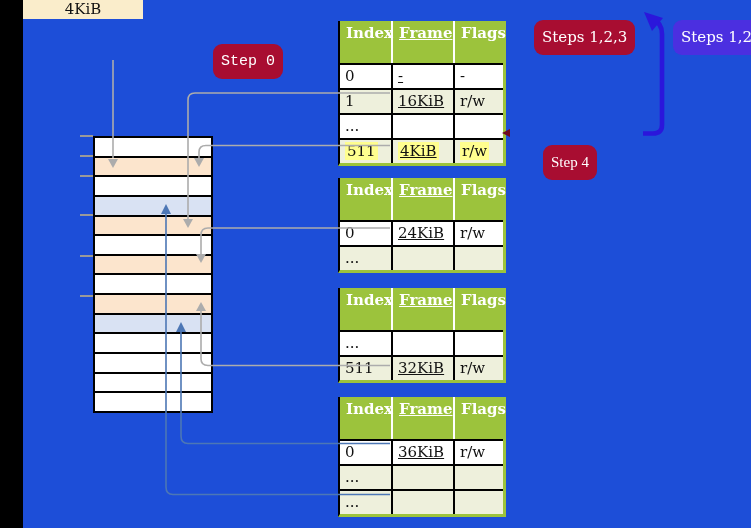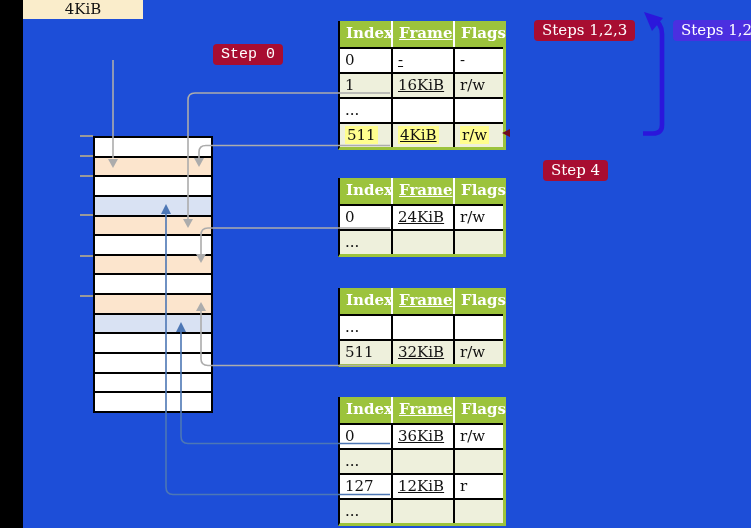--- a/index.html
+++ b/index.html
@@ -8,28 +8,28 @@
     overflow:hidden; font-family:"DejaVu Serif","Liberation Serif",serif;margin-left:23px;
   }
   
   .sizelabel {
     position:absolute; left:0; top:41; width:120px; height:19px;
     background:#faedcb; color:#111; font-size:15px; line-height:19px;
     text-align:center;
   }
   .badge {
     position:absolute; color:#fff; font-size:15px; line-height:17px;
-    padding:2px 8px; border-radius:4px; white-space:nowrap;
+    padding:9px 8px; border-radius:9px; white-space:nowrap;
   }
   .badge.red  { background:#a80d31; }
   .badge.blue { background:#4b2fe0; }
   #badge-step0      { left:190px; top:44px;font-family:Liberation Mono, monospace; }
   #badge-steps123   { left:511px; top:20px; }
   #badge-steps1234  { left:650px; top:20px; }
-  #badge-step4      { left:520px; top:160px; }
+  #badge-step4      { left:520px; top:145px;font-family:Liberation Serif, serif; }
   
   #memcol {
     position:absolute; left:70px; top:136px; width:120px; height:277px;
     border:2px solid #000; box-sizing:border-box;
     display:flex; flex-direction:column;
   }
   #memcol .mrow { flex:1 1 0; border-bottom:2px solid #000; }
   #memcol .mrow:last-child { border-bottom:none; }
   .mem-w { background:#ffffff; }
   .mem-p { background:#fce5cd; }
@@ -39,21 +39,21 @@
     position:absolute; left:315px; width:163px;
     border-left:2px solid #000;
     border-right:3px solid #9cc33c;
     border-bottom:3px solid #9cc33c;
     box-sizing:content-box;
   }
   #table-l4 { top:21px; }
   #table-l3 { top:178px; }
   #table-l2 { top:288px; }
   #table-l1 { top:397px; }
-  .hrow { display:flex; background:#9cc33c; height:26px; box-sizing:border-box; }
+  .hrow { display:flex; background:#9cc33c; height:42px; box-sizing:border-box; }
   .hcell {
     color:#fff; font-weight:bold; font-size:15px; line-height:25px;
     padding-left:6px; box-sizing:border-box; border-right:2px solid #fff;
   }
   .hcell:last-child { border-right:none; }
   .drow { display:flex; height:25px; box-sizing:border-box; border-top:2px solid #000; background:#fff; }
   .drow.alt { background:#eef0dc; }
   .dcell {
     font-size:15px; line-height:22px; color:#111; padding-left:5px;
     box-sizing:border-box; border-right:2px solid #000; overflow:hidden;
@@ -164,25 +164,20 @@
     </div>
     <div class="drow">
       <div class="dcell c-index">0</div>
       <div class="dcell c-frame">36KiB</div>
       <div class="dcell c-flags">r/w</div>
     </div>
     <div class="drow alt">
       <div class="dcell c-index">...</div>
       <div class="dcell c-frame"></div>
       <div class="dcell c-flags"></div>
-    </div>
-    <div class="drow">
-      <div class="dcell c-index">127</div>
-      <div class="dcell c-frame">12KiB</div>
-      <div class="dcell c-flags">r</div>
     </div>
     <div class="drow alt">
       <div class="dcell c-index">...</div>
       <div class="dcell c-frame"></div>
       <div class="dcell c-flags"></div>
     </div>
   </div>
 
   <svg id="overlay" width="751" height="528" viewBox="0 0 751 528">
 

